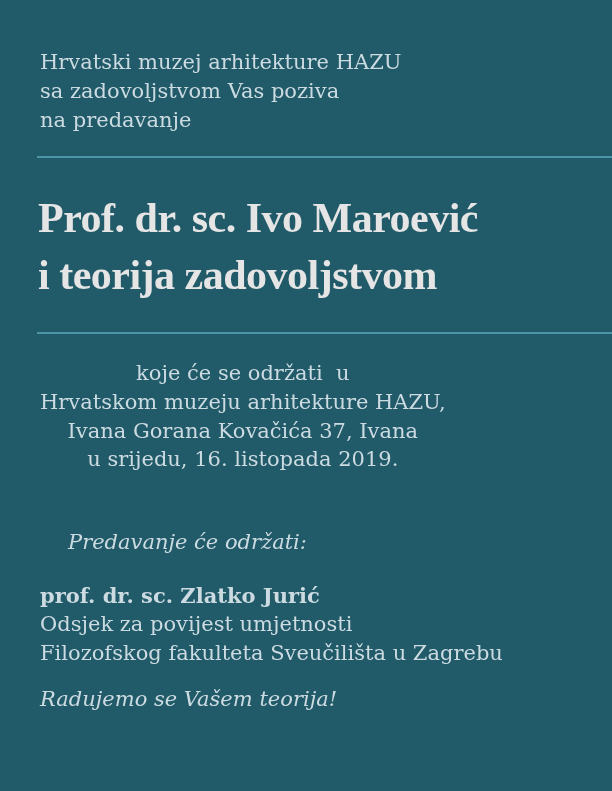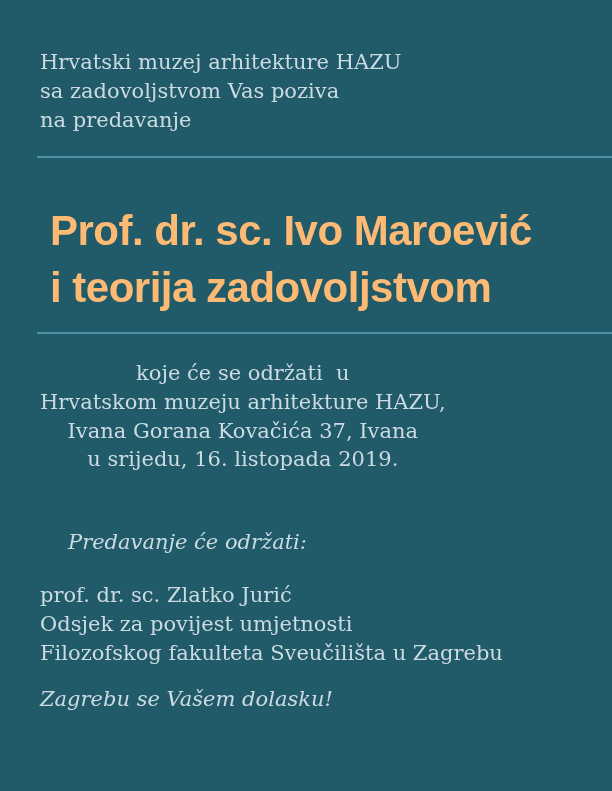--- a/index.html
+++ b/index.html
@@ -32,39 +32,39 @@
     left: 37px;
     right: 0;
     height: 2px;
     background: #4f93a8;
   }
   .rule-top    { top: 156px; }
   .rule-bottom { top: 332px; }
   .title {
     top: 190px;
     left: 38px;
-    margin: 12px;
-    font-family: Liberation Sans, sans-serif;
+    margin: 0;
+    font-family: Liberation Serif, serif;
     font-weight: bold;
     font-size: 42px;
     line-height: 57px;
     letter-spacing: -0.5px;
-    color: #fdba74;
+    color: #e5e5e5;
   }
   .title .title-line { display: block; white-space: pre; }
   .details { top: 359px; text-align: center; }
   .details .line { line-height: 28.8px; }
   .lecturer-intro {
     top: 528px;
     font-style: italic;
     color: #ccdbe2;
     margin-left: 28px;
   }
   .speaker { top: 581px; }
-  .speaker .speaker-name { font-weight: normal; }
+  .speaker .speaker-name { font-weight: bold; }
   .closing {
     top: 685px;
     font-style: italic;
     color: #ccdbe2;
   }
 </style>
 </head>
 <body>
 
 <div class="page">
@@ -92,15 +92,15 @@
   </div>
 
   <div class="block body-text lecturer-intro">Predavanje će održati:</div>
 
   <div class="block body-text speaker">
     <div class="line speaker-name">prof. dr. sc. Zlatko Jurić</div>
     <div class="line">Odsjek za povijest umjetnosti</div>
     <div class="line">Filozofskog fakulteta Sveučilišta u Zagrebu</div>
   </div>
 
-  <div class="block body-text closing">Zagrebu se Vašem dolasku!</div>
+  <div class="block body-text closing">Radujemo se Vašem teorija!</div>
 
 </div>
 
 </body></html>

